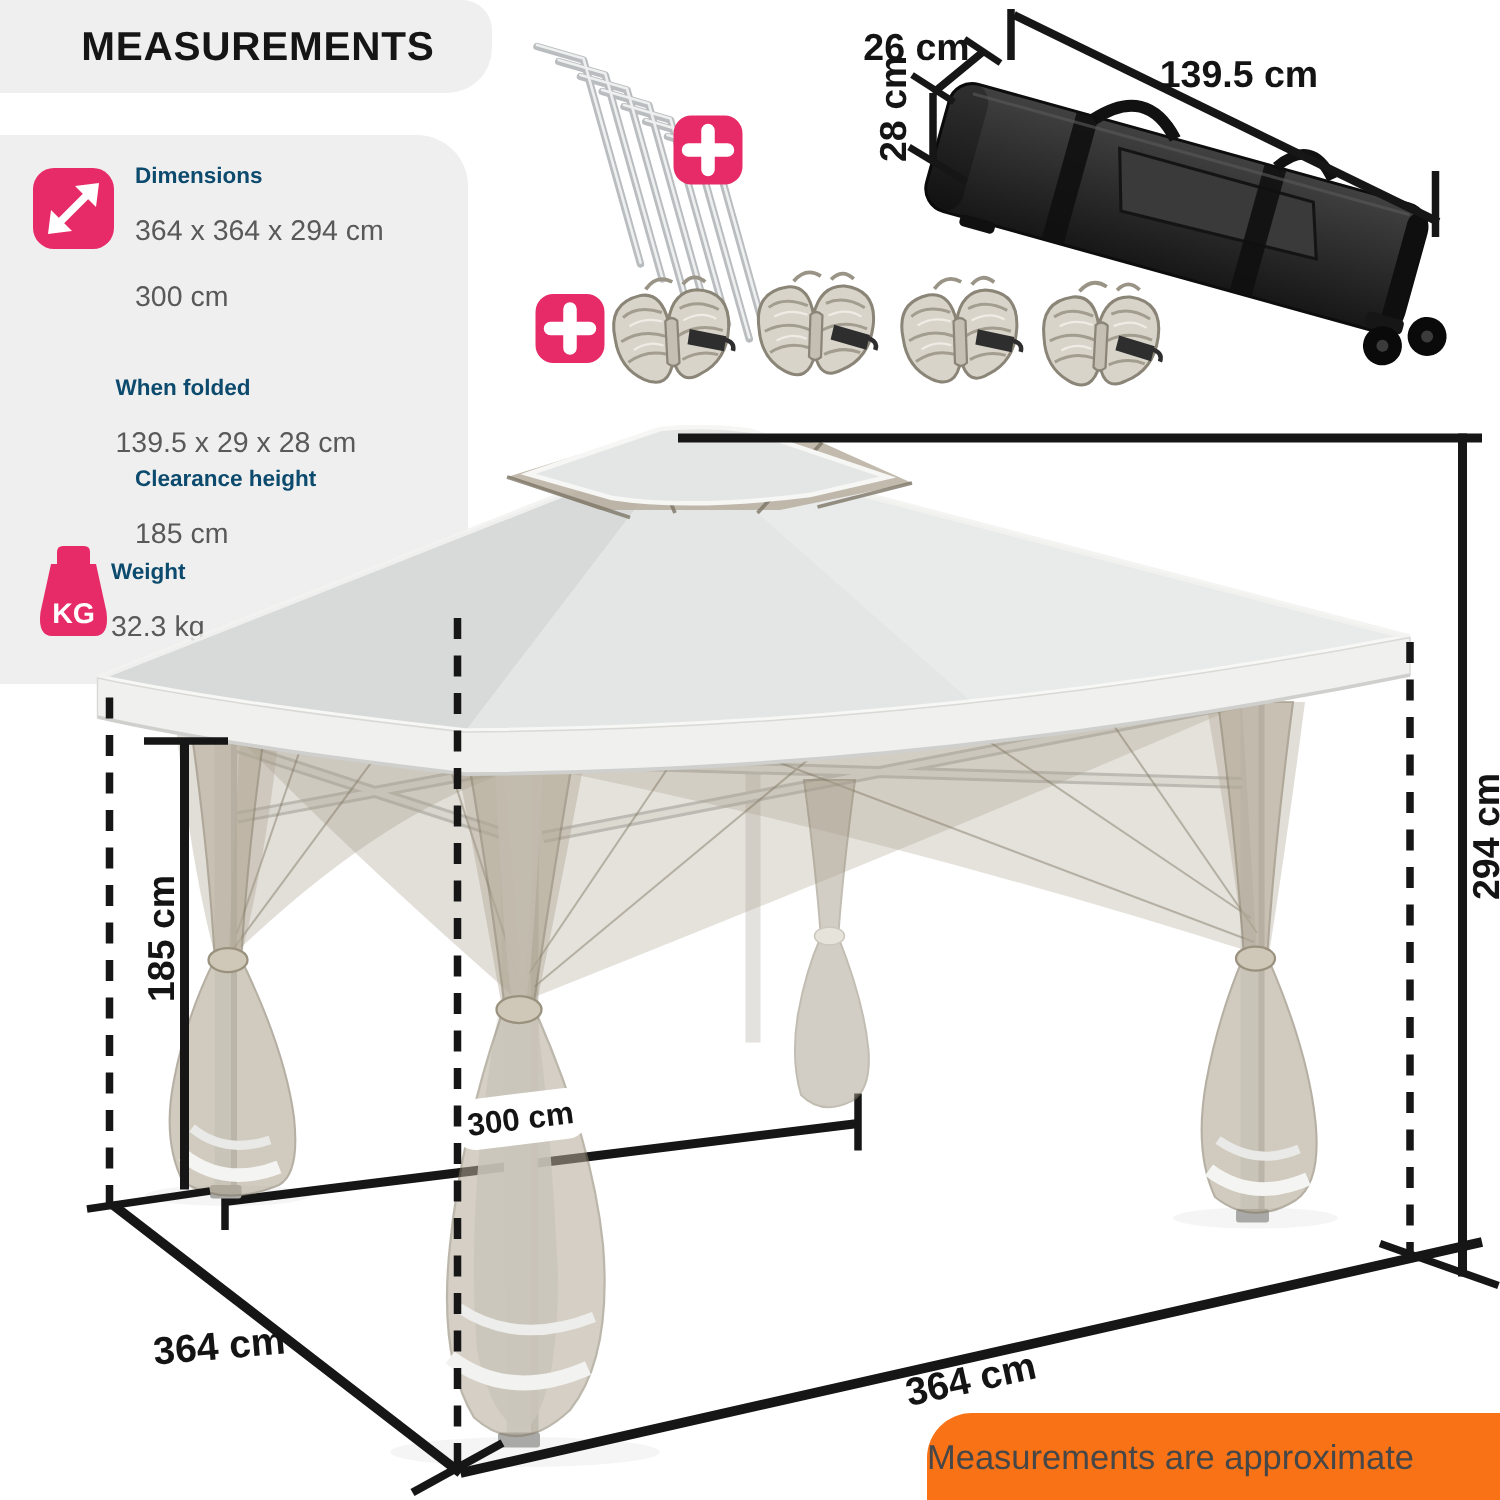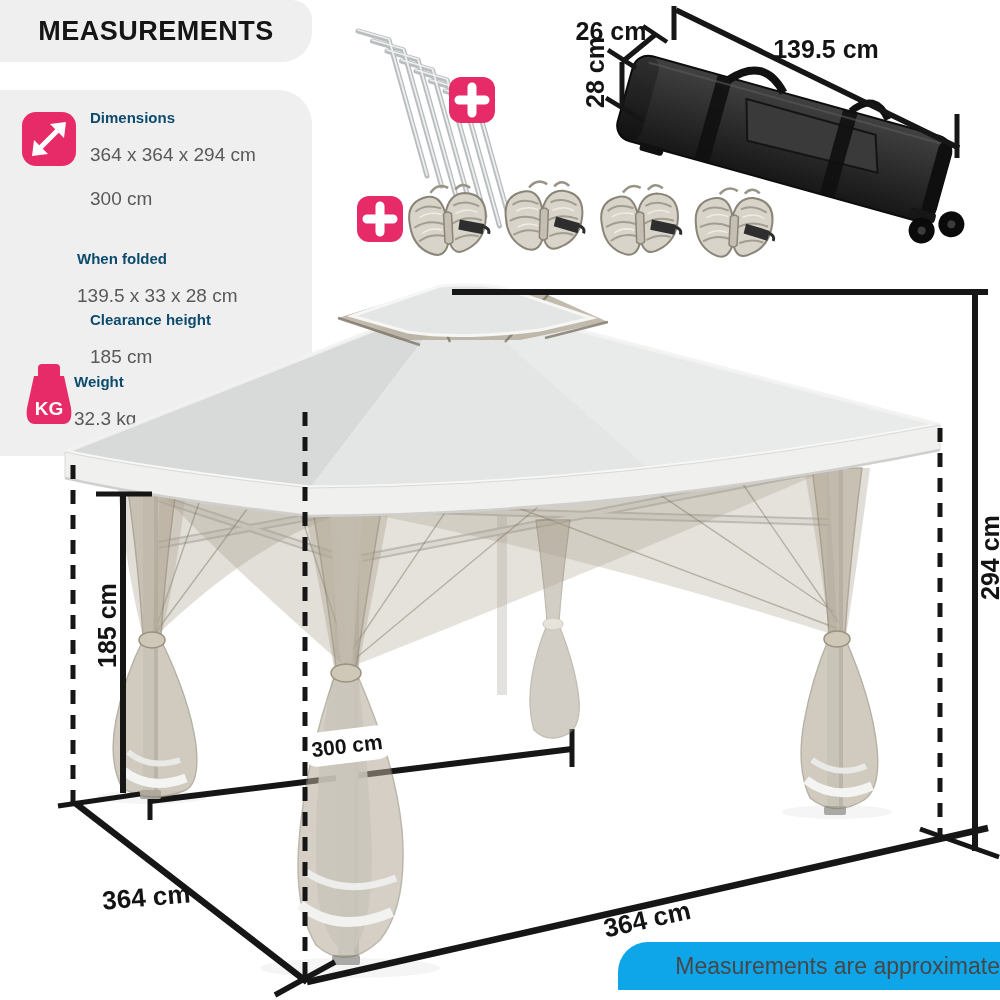--- a/index.html
+++ b/index.html
@@ -1,31 +1,31 @@
 <!DOCTYPE html>
 <html><head>
 <meta charset="utf-8">
 <style>
   html,body{margin:0;padding:0;background:#fff;}
   .page{position:relative;width:1000px;height:1000px;overflow:hidden;background:#ffffff;
         font-family:"Liberation Sans","DejaVu Sans",sans-serif;}
   
   .title-box{position:absolute;left:0;top:0;width:312px;height:62px;background:#efefef;
-             border-radius:0 20px 30px 0;display:flex;align-items:center;justify-content:center;}
+             border-radius:0 20px 30px 0;display:flex;align-items:center;justify-content:center;padding-left:16px;}
   .title-box h1{margin:0;font-size:27px;font-weight:bold;letter-spacing:.5px;color:#151515;}
   .spec-panel{position:absolute;left:0;top:90px;width:312px;height:366px;background:#efefef;
               border-radius:0 34px 0 0;}
   .spec-row{position:absolute;}
   .spec-icon{position:absolute;text-align:right;}
   .spec-label{font-size:15px;font-weight:bold;color:#0c4a6e;line-height:1.05;}
   .spec-label.narrow{width:150px;}
   .spec-value{font-size:19px;color:#595959;margin-top:19px;line-height:1.1;}
   
-  .footer-note{position:absolute;left:618px;top:942px;width:382px;height:48px;background:#0ea5e9;
-               border-radius:30px 0 0 0;display:flex;align-items:center;justify-content:flex-end;}
+  .footer-note{position:absolute;left:618px;top:942px;width:382px;height:58px;background:#f97316;
+               border-radius:30px 0 0 0;display:flex;align-items:center;justify-content:flex-start;}
   .footer-note span{font-size:23px;color:#474747;}
   
   .art{position:absolute;left:0;top:0;}
   svg text{font-family:"Liberation Sans","DejaVu Sans",sans-serif;}
   .dim-label{font-weight:bold;font-size:25px;fill:#141414;}
   .dim-label-sm{font-weight:bold;font-size:21px;fill:#141414;}
   .dim-label-lg{font-weight:bold;font-size:26px;fill:#141414;}
 </style>
 </head>
 <body>
@@ -50,21 +50,21 @@
       <div class="spec-label">Dimensions</div>
       <div class="spec-value">364 x 364 x 294 cm</div>
     </div>
 
     <div class="spec-row" style="left:90px;top:80px">
       <div class="spec-value">300 cm</div>
     </div>
 
     <div class="spec-row" style="left:77px;top:161px">
       <div class="spec-label">When folded</div>
-      <div class="spec-value">139.5 x 33 x 28 cm</div>
+      <div class="spec-value">139.5 x 29 x 28 cm</div>
     </div>
 
     <div class="spec-row" style="left:90px;top:222px">
       <div class="spec-label">Clearance height</div>
       <div class="spec-value">185 cm</div>
     </div>
 
     <div class="spec-icon" style="left:24px;top:272px;width:50px;height:64px">
       <svg width="50" height="64" viewBox="0 0 50 64">
         <path d="M18,2 h14 q4,0 4,4 v8 h-22 v-8 q0,-4 4,-4 Z" fill="#e72a68"></path>

